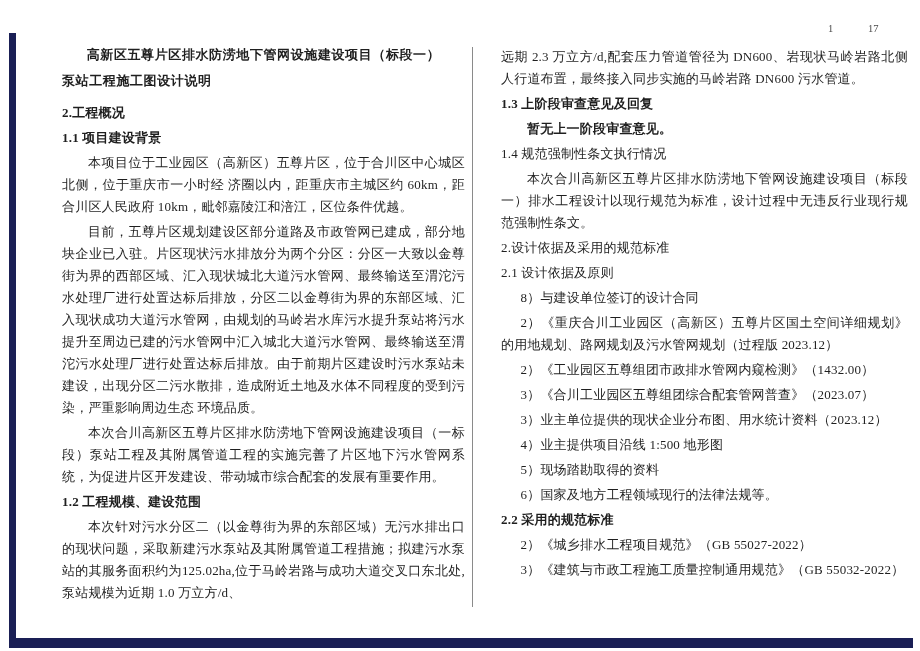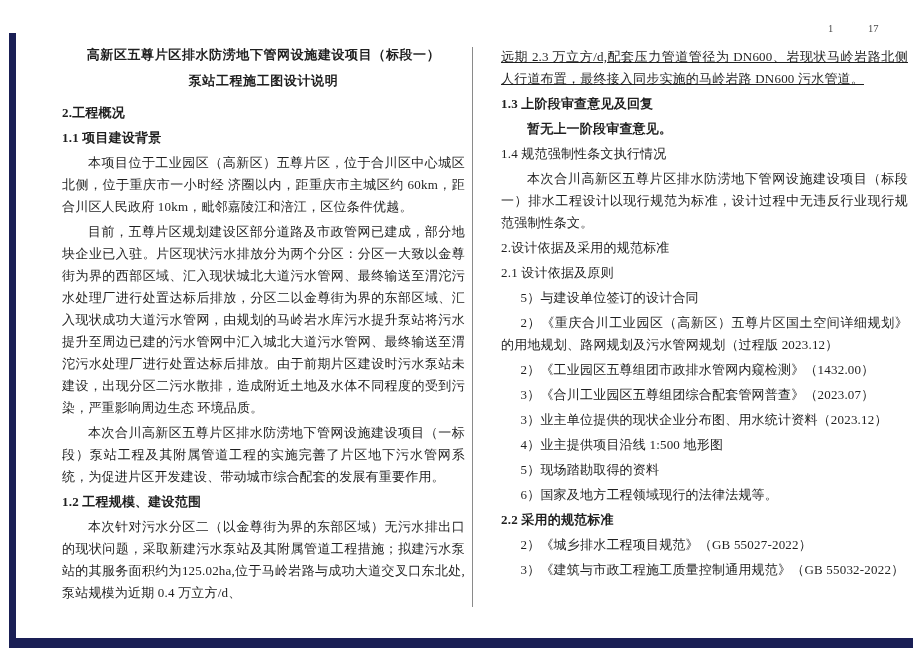--- a/index.html
+++ b/index.html
@@ -13,25 +13,25 @@
   .frame-left{position:absolute;left:9px;top:33px;width:7px;height:615px;background:var(--frame);}
   .frame-bottom{position:absolute;left:9px;top:638px;width:904px;height:10px;background:var(--frame);}
   .divider{position:absolute;left:472px;top:47px;width:1px;height:560px;background:var(--divider);}
   .pagenum{position:absolute;top:23px;font-size:10.5px;color:var(--pagenum);}
   .pagenum.n1{left:828px;}
   .pagenum.n17{left:868px;text-align:center;}
   .col{position:absolute;font-size:13px;line-height:22px;letter-spacing:0.2px;text-align:justify;}
   .col-left{left:62px;top:44px;width:403px;}
   .col-right{left:501px;top:46px;width:407px;}
   .title{text-align:center;font-weight:bold;margin:0 0 4px;letter-spacing:0.6px;}
-  .subtitle{text-align:center;font-weight:bold;margin:0 0 10px;letter-spacing:0.6px;}
+  .subtitle{text-align:left;font-weight:bold;margin:0 0 10px;letter-spacing:0.6px;}
   .h{font-weight:bold;margin:0 0 3px;}
   .h.r{font-weight:normal;}
   .p{margin:0 0 3px;text-indent:2em;}
-  .p.ni{text-indent:0;text-decoration:underline;}
+  .p.ni{text-indent:0;}
   .p.b{font-weight:bold;}
   .li{margin:0 0 3px;text-indent:1.5em;}
 </style>
 </head>
 <body>
 
 <div class="frame-left"></div>
 <div class="frame-bottom"></div>
 <div class="divider"></div>
 
@@ -40,32 +40,32 @@
 
 <div class="col col-left">
   <p class="title">高新区五尊片区排水防涝地下管网设施建设项目（标段一）</p>
   <p class="subtitle">泵站工程施工图设计说明</p>
   <p class="h">2.工程概况</p>
   <p class="h">1.1 项目建设背景</p>
   <p class="p">本项目位于工业园区（高新区）五尊片区，位于合川区中心城区北侧，位于重庆市一小时经 济圈以内，距重庆市主城区约 60km，距合川区人民政府 10km，毗邻嘉陵江和涪江，区位条件优越。</p>
   <p class="p">目前，五尊片区规划建设区部分道路及市政管网已建成，部分地块企业已入驻。片区现状污水排放分为两个分区：分区一大致以金尊街为界的西部区域、汇入现状城北大道污水管网、最终输送至渭沱污水处理厂进行处置达标后排放，分区二以金尊街为界的东部区域、汇入现状成功大道污水管网，由规划的马岭岩水库污水提升泵站将污水提升至周边已建的污水管网中汇入城北大道污水管网、最终输送至渭沱污水处理厂进行处置达标后排放。由于前期片区建设时污水泵站未建设，出现分区二污水散排，造成附近土地及水体不同程度的受到污染，严重影响周边生态 环境品质。</p>
   <p class="p">本次合川高新区五尊片区排水防涝地下管网设施建设项目（一标段）泵站工程及其附属管道工程的实施完善了片区地下污水管网系统，为促进片区开发建设、带动城市综合配套的发展有重要作用。</p>
   <p class="h">1.2 工程规模、建设范围</p>
-  <p class="p">本次针对污水分区二（以金尊街为界的东部区域）无污水排出口的现状问题，采取新建污水泵站及其附属管道工程措施；拟建污水泵站的其服务面积约为125.02ha,位于马岭岩路与成功大道交叉口东北处,泵站规模为近期 0.4 万立方/d、</p>
+  <p class="p">本次针对污水分区二（以金尊街为界的东部区域）无污水排出口的现状问题，采取新建污水泵站及其附属管道工程措施；拟建污水泵站的其服务面积约为125.02ha,位于马岭岩路与成功大道交叉口东北处,泵站规模为近期 1.0 万立方/d、</p>
 </div>
 
 <div class="col col-right">
   <p class="p ni">远期 2.3 万立方/d,配套压力管道管径为 DN600、岩现状马岭岩路北侧人行道布置，最终接入同步实施的马岭岩路 DN600 污水管道。</p>
   <p class="h">1.3 上阶段审查意见及回复</p>
   <p class="p b">暂无上一阶段审查意见。</p>
   <p class="h r">1.4 规范强制性条文执行情况</p>
   <p class="p">本次合川高新区五尊片区排水防涝地下管网设施建设项目（标段一）排水工程设计以现行规范为标准，设计过程中无违反行业现行规范强制性条文。</p>
   <p class="h r">2.设计依据及采用的规范标准</p>
   <p class="h r">2.1 设计依据及原则</p>
-  <p class="li">5）与建设单位签订的设计合同</p>
+  <p class="li">8）与建设单位签订的设计合同</p>
   <p class="li">2）《重庆合川工业园区（高新区）五尊片区国土空间详细规划》的用地规划、路网规划及污水管网规划（过程版 2023.12）</p>
   <p class="li">2）《工业园区五尊组团市政排水管网内窥检测》（1432.00）</p>
   <p class="li">3）《合川工业园区五尊组团综合配套管网普查》（2023.07）</p>
   <p class="li">3）业主单位提供的现状企业分布图、用水统计资料（2023.12）</p>
   <p class="li">4）业主提供项目沿线 1:500 地形图</p>
   <p class="li">5）现场踏勘取得的资料</p>
   <p class="li">6）国家及地方工程领域现行的法律法规等。</p>
   <p class="h">2.2 采用的规范标准</p>
   <p class="li">2）《城乡排水工程项目规范》（GB 55027-2022）</p>
   <p class="li">3）《建筑与市政工程施工质量控制通用规范》（GB 55032-2022）</p>

